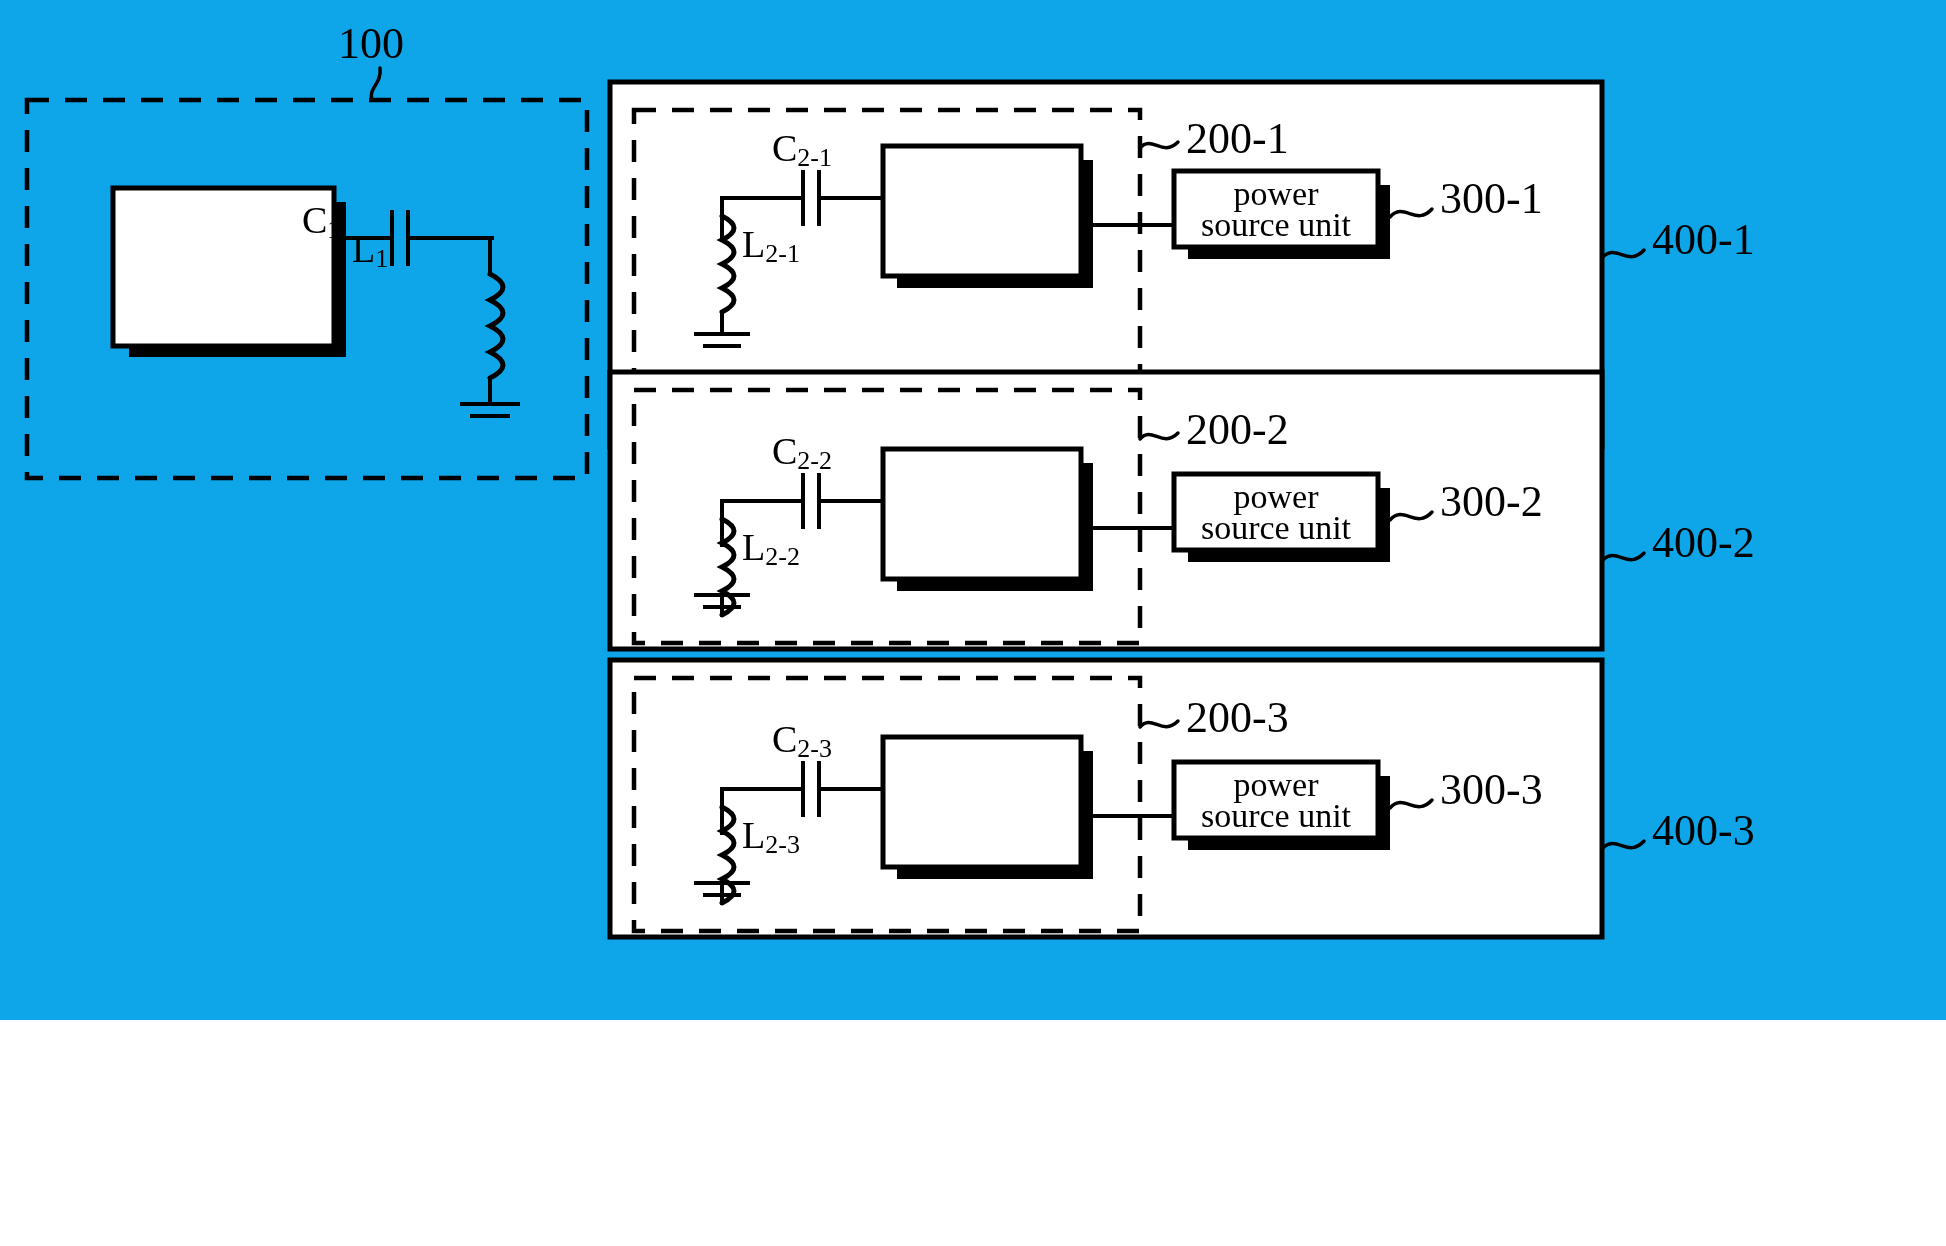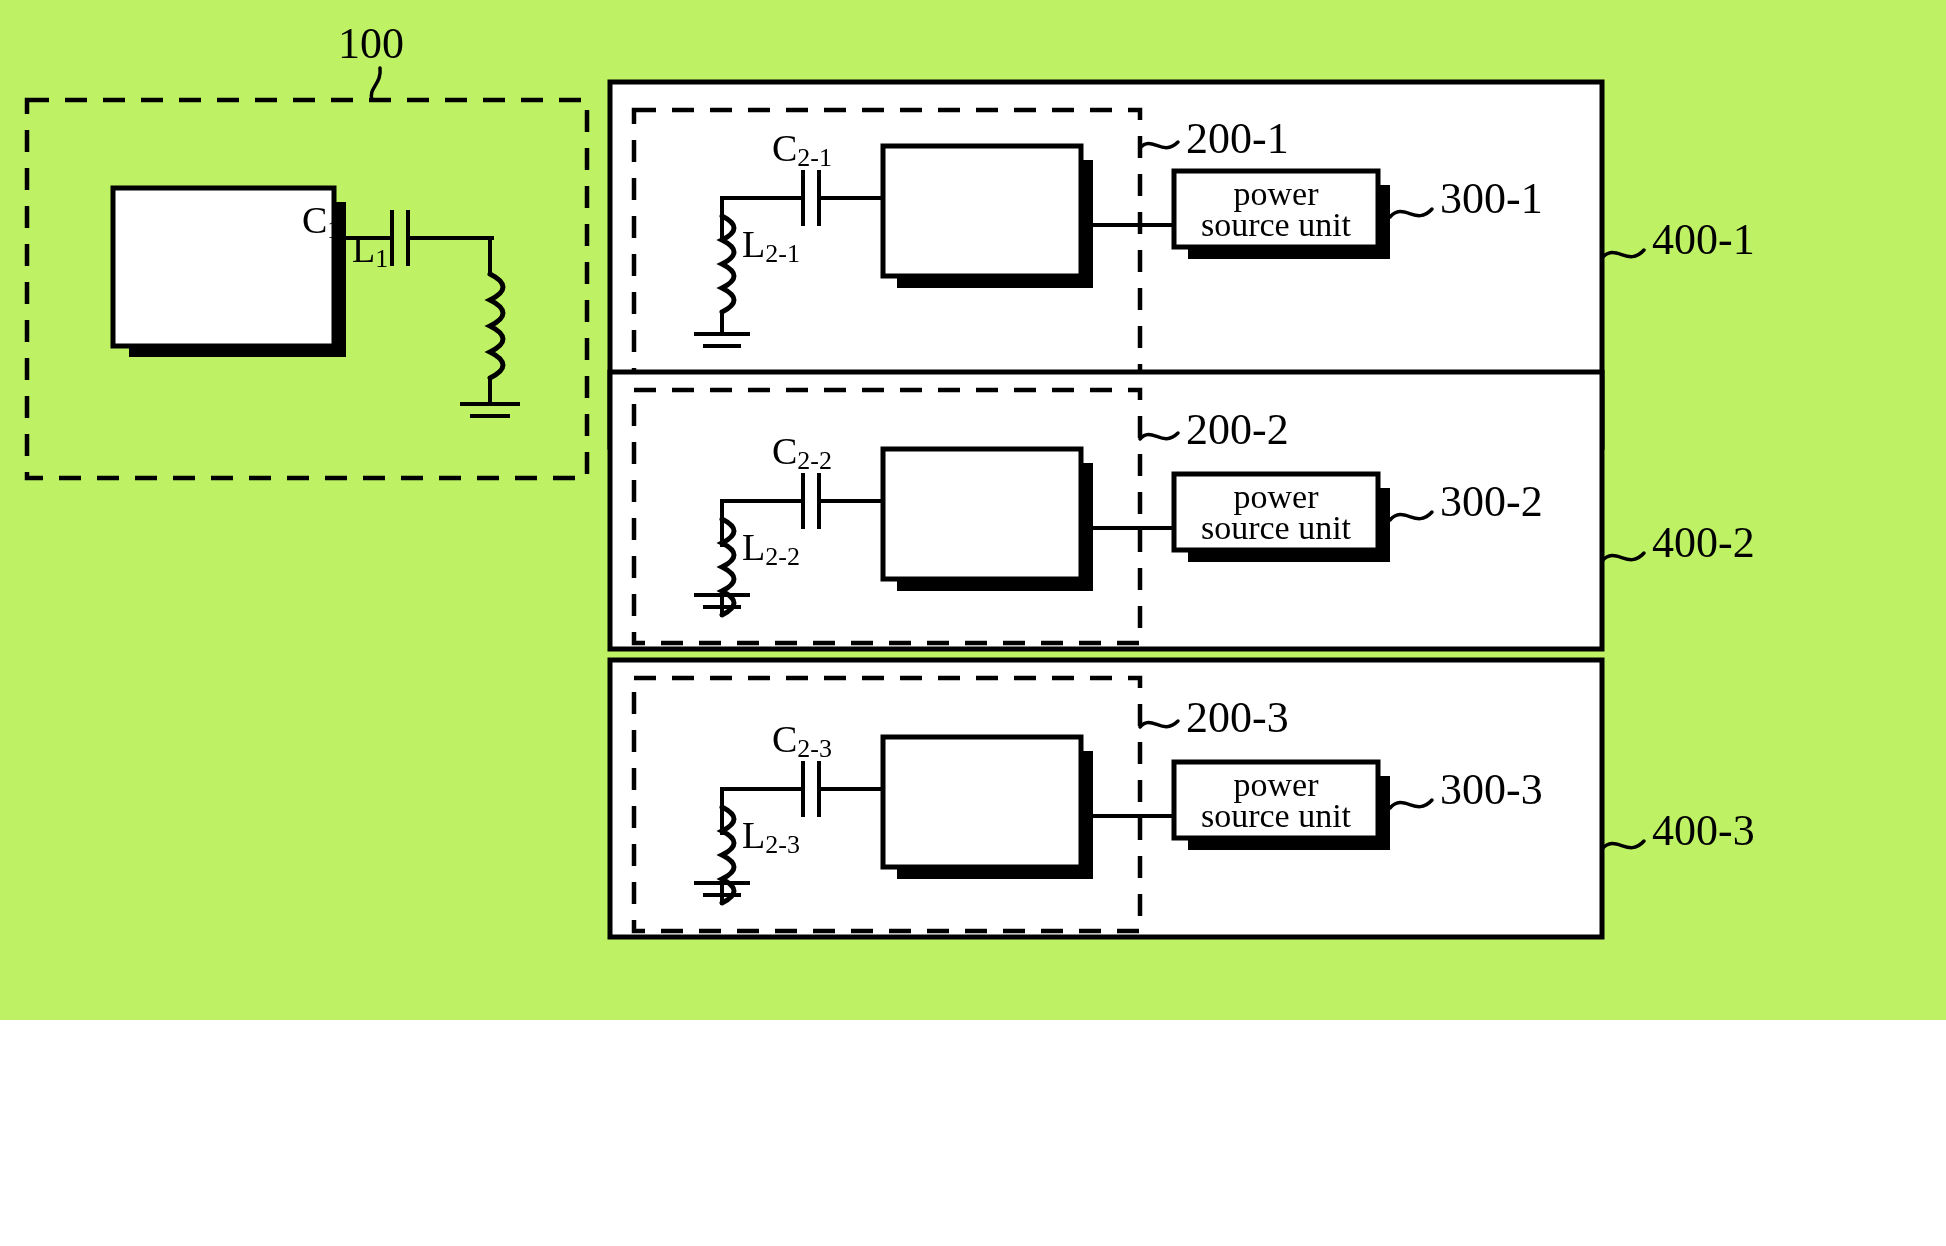--- a/index.html
+++ b/index.html
@@ -8,21 +8,21 @@
     padding: 0;
     background: #ffffff;
   }
   body {
     font-family: "Liberation Serif", "DejaVu Serif", serif;
   }
   #figure-root {
     position: relative;
     width: 1946px;
     height: 1020px;
-    background: #bef264;
+    background: #0ea5e9;
     overflow: hidden;
   }
   #figure-svg {
     position: absolute;
     left: 0;
     top: 0;
     width: 1946px;
     height: 1246px;
     display: block;
   }

